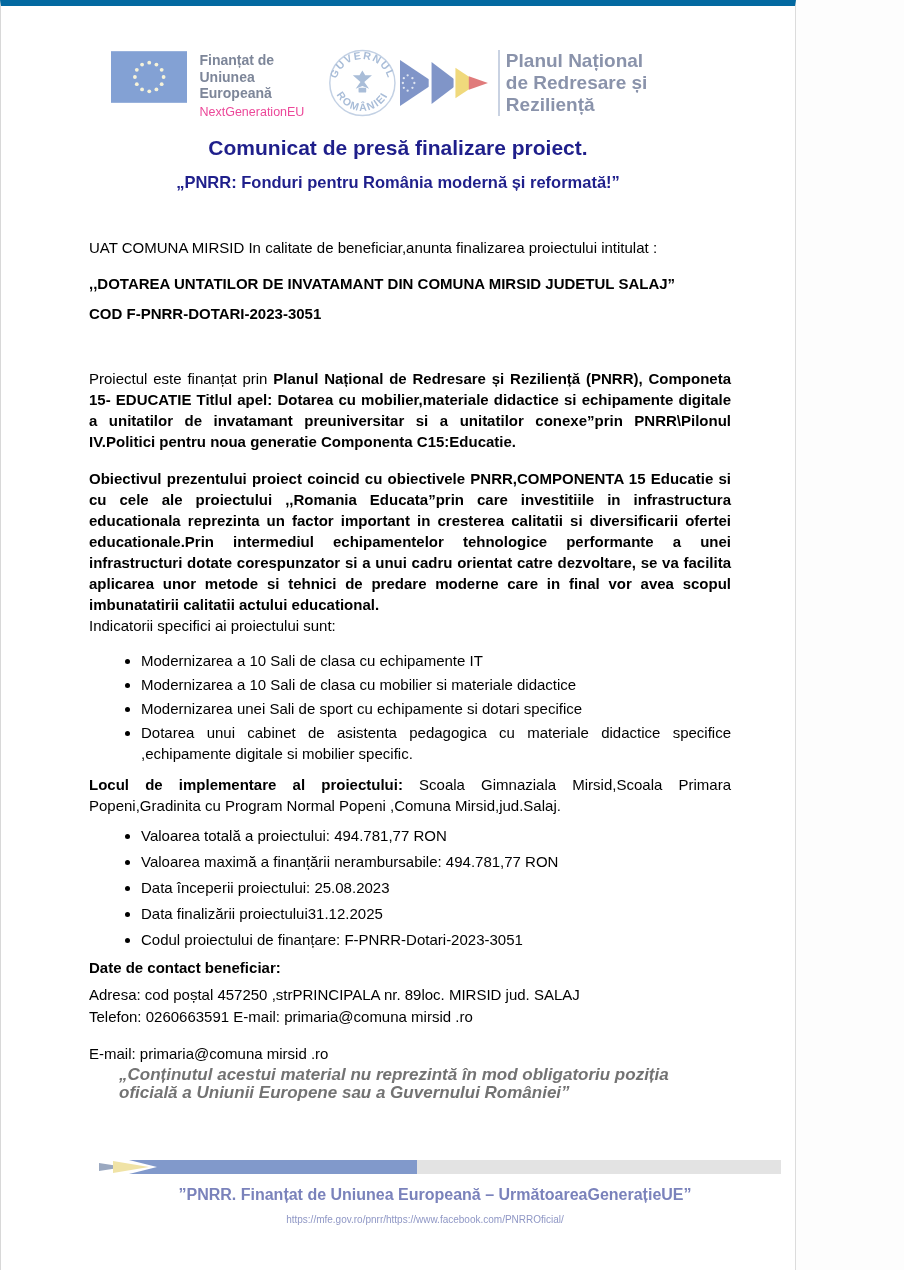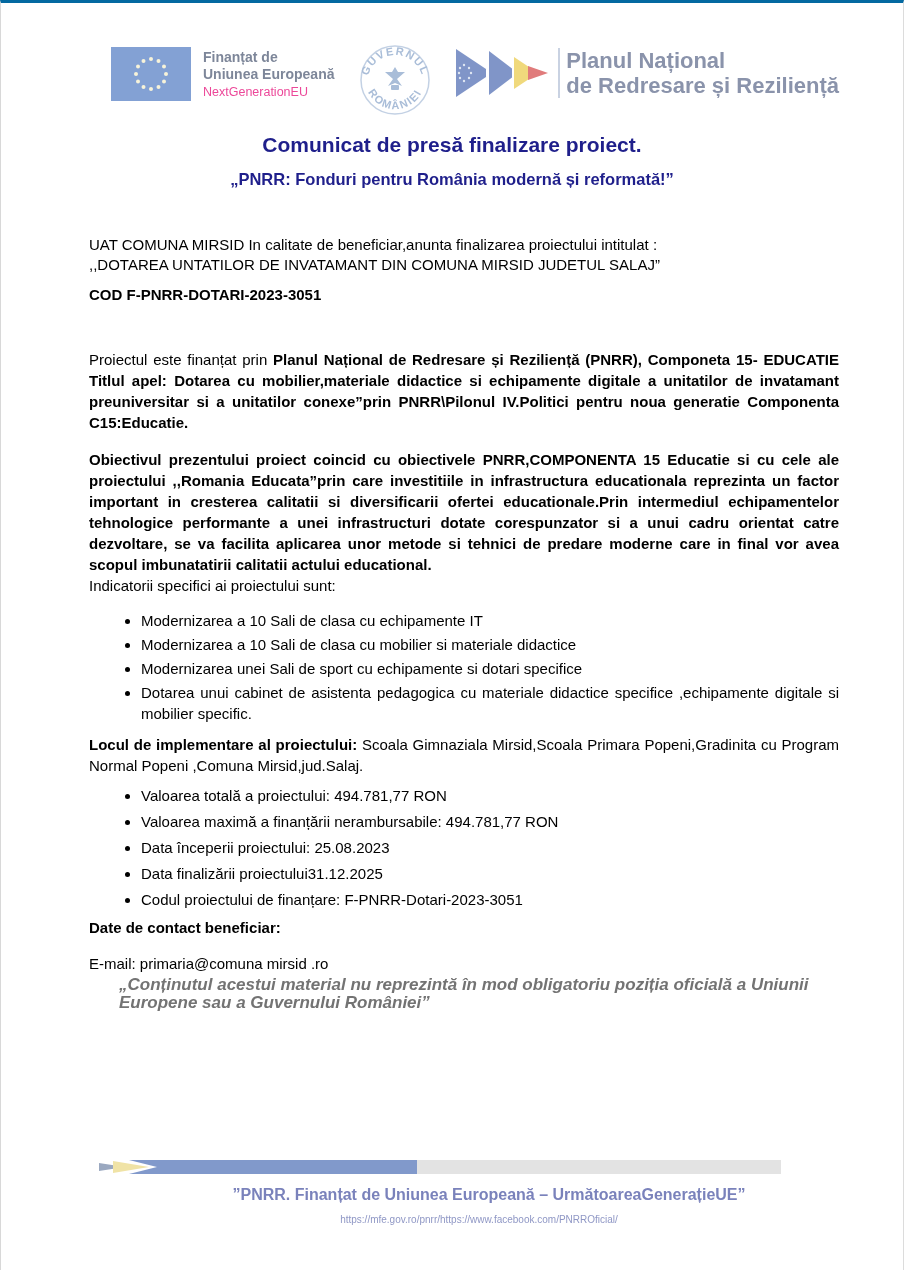--- a/index.html
+++ b/index.html
@@ -1,37 +1,37 @@
 <!DOCTYPE html>
 <html><head>
 <meta charset="utf-8">
 <style>
   html,body{margin:0;padding:0;background:#fdfdfd;}
   .page{
-    width:904px;height:1270px;box-sizing:border-box;background:#ffffff;
-    border-left:1px solid #d8d8d8;border-right:1px solid #dcdcdc;border-top:3px solid #0369a1;
+    width:796px;height:1270px;box-sizing:border-box;background:#ffffff;
+    border-left:1px solid #d8d8d8;border-right:1px solid #dcdcdc;border-top:6px solid #0369a1;
     font-family:"Liberation Sans", sans-serif;color:#000;overflow:hidden;position:relative;
   }
   
   .logos{display:flex;align-items:flex-start;justify-content:space-between;
          padding:44px 64px 0 110px;height:64px;}
   .eu-logo{display:flex;gap:12px;align-items:flex-start;}
   .eu-text{line-height:1.18;padding-top:2px;}
   .eu-text .l1,.eu-text .l2{font-weight:bold;font-size:14px;color:#7d8699;}
   .eu-text .l3{font-size:12.5px;color:#ec4899;margin-top:3px;}
   .pnrr-logo{display:flex;align-items:center;gap:10px;}
   .pnrr-text{border-left:2px solid #c9d2e2;padding-left:6px;line-height:1.15;
-             font-weight:bold;font-size:22px;color:#8a93ab;}
+             font-weight:bold;font-size:19px;color:#8a93ab;}
   
   .title{margin-top:22px;text-align:center;font-size:21px;font-weight:bold;color:#1f1f8b;line-height:24px;}
   .subtitle{margin-top:13px;text-align:center;font-size:16.5px;font-weight:bold;color:#1f1f8b;line-height:19px;}
   
   .content{margin:0 64px 0 88px;font-size:15px;}
   .intro1{margin-top:46px;line-height:20px;}
-  .intro2{margin-top:0;font-weight:normal;line-height:20px;}
+  .intro2{margin-top:16px;font-weight:bold;line-height:20px;}
   .intro3{margin-top:10px;font-weight:bold;line-height:20px;}
   .para1{margin-top:44px;text-align:justify;line-height:21px;}
   .para2{margin-top:16px;text-align:justify;line-height:21px;font-weight:bold;}
   .para2 .plain{display:block;font-weight:normal;text-align:left;}
   ul.blist{margin:14px 0 0 0;padding-left:52px;}
   ul.blist li{line-height:21px;margin-bottom:3px;text-align:justify;}
   .location{margin-top:10px;text-align:justify;line-height:21px;}
   .location b{font-weight:bold;}
   .sec-head{margin-top:16px;font-weight:bold;line-height:20px;}
   ul.ilist{margin:10px 0 0 0;padding-left:52px;}
@@ -151,20 +151,24 @@
     <ul class="ilist">
       <li>Valoarea totală a proiectului: 494.781,77 RON</li>
       <li>Valoarea maximă  a finanțării nerambursabile: 494.781,77 RON</li>
       <li>Data începerii proiectului: 25.08.2023</li>
       <li>Data finalizării proiectului31.12.2025</li>
       <li>Codul proiectului de finanțare: F-PNRR-Dotari-2023-3051</li>
     </ul>
 
     <div class="contact-head">Date de contact beneficiar:</div>
 
+    <div class="contact-lines">
+      <div>Adresa: cod poștal 457250 ,strPRINCIPALA nr. 89loc. MIRSID jud. SALAJ</div>
+      <div>Telefon: 0260663591 E-mail: primaria@comuna mirsid .ro</div>
+    </div>
 
     <div class="email-line">E-mail: primaria@comuna mirsid .ro</div>
 
     <div class="disclaimer">„Conținutul acestui material nu reprezintă în mod obligatoriu poziția oficială a Uniunii Europene sau a Guvernului României”</div>
   </div>
 
   <div class="footer">
     <svg class="pencil" width="682" height="14" viewBox="0 0 682 14">
       <rect x="30" y="0" width="288" height="14" fill="#8199cb"></rect>
       <rect x="318" y="0" width="364" height="14" fill="#e3e3e3"></rect>

